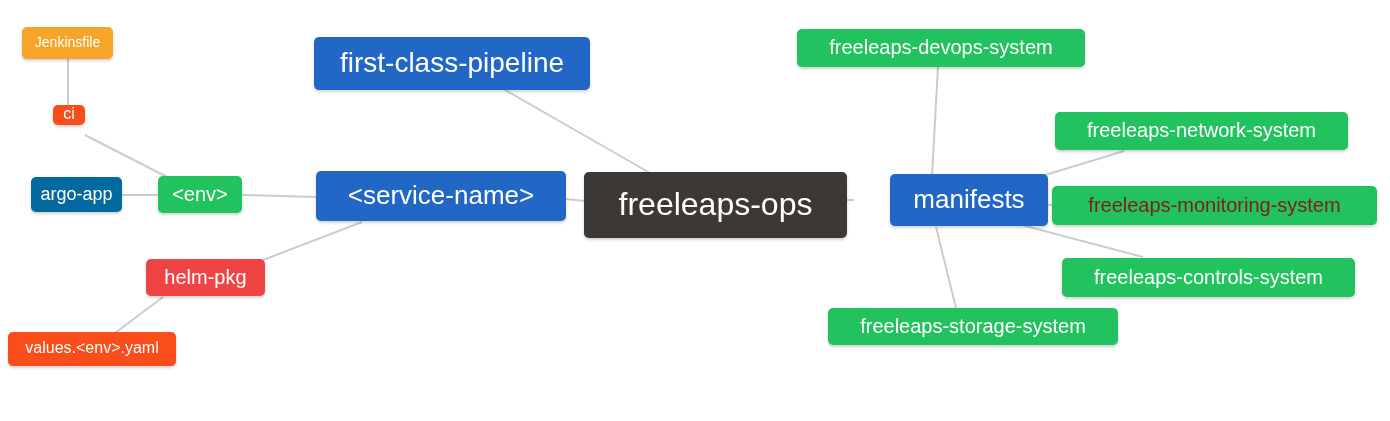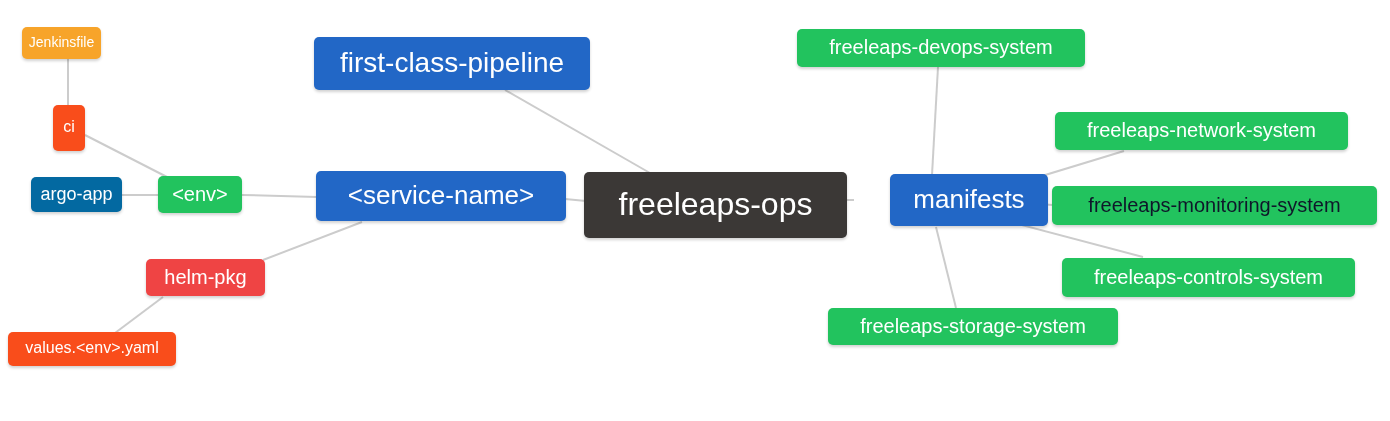--- a/index.html
+++ b/index.html
@@ -52,28 +52,28 @@
       <line x1="505" y1="90" x2="650" y2="173" stroke="#cccccc" stroke-width="2"></line>
       <line x1="565" y1="199" x2="586" y2="201" stroke="#cccccc" stroke-width="2"></line>
       <line x1="845" y1="200" x2="854" y2="200" stroke="#cccccc" stroke-width="2"></line>
       <line x1="938" y1="67" x2="932" y2="175" stroke="#cccccc" stroke-width="2"></line>
       <line x1="1009" y1="186" x2="1124" y2="151" stroke="#cccccc" stroke-width="2"></line>
       <line x1="1009" y1="202" x2="1053" y2="205" stroke="#cccccc" stroke-width="2"></line>
       <line x1="1010" y1="222" x2="1143" y2="257" stroke="#cccccc" stroke-width="2"></line>
       <line x1="936" y1="227" x2="956" y2="308" stroke="#cccccc" stroke-width="2"></line>
     </svg>
 
-<div class="node" style="left: 22px; top: 27px; width: 79px; height: 32px; font-size: 14px; background: rgb(247, 164, 42); color: rgb(255, 255, 255);">Jenkinsfile</div>
-    <div class="node" style="left: 53px; top: 105px; width: 32px; height: 46px; font-size: 16px; background: rgb(249, 77, 27); color: rgb(255, 255, 255);">ci</div>
+<div class="node" style="left: 22px; top: 27px; width: 91px; height: 32px; font-size: 14px; background: rgb(247, 164, 42); color: rgb(255, 255, 255);">Jenkinsfile</div>
+    <div class="node" style="left: 53px; top: 105px; width: 32px; height: 20px; font-size: 16px; background: rgb(249, 77, 27); color: rgb(255, 255, 255);">ci</div>
     <div class="node" style="left: 31px; top: 177px; width: 91px; height: 35px; font-size: 18px; background: #0369a1; color: rgb(255, 255, 255);">argo-app</div>
     <div class="node" style="left: 158px; top: 176px; width: 84px; height: 37px; font-size: 20px; background: rgb(34, 195, 94); color: rgb(255, 255, 255);">&lt;env&gt;</div>
     <div class="node" style="left: 146px; top: 259px; width: 119px; height: 37px; font-size: 20px; background: #ef4444; color: rgb(255, 255, 255);">helm-pkg</div>
     <div class="node" style="left: 8px; top: 332px; width: 168px; height: 34px; font-size: 16px; background: rgb(249, 77, 27); color: rgb(255, 255, 255);">values.&lt;env&gt;.yaml</div>
     <div class="node" style="left: 316px; top: 171px; width: 250px; height: 50px; font-size: 26px; background: rgb(34, 103, 198); color: rgb(255, 255, 255);">&lt;service-name&gt;</div>
     <div class="node" style="left: 314px; top: 37px; width: 276px; height: 53px; font-size: 28px; background: rgb(34, 103, 198); color: rgb(255, 255, 255);">first-class-pipeline</div>
     <div class="node" style="left: 584px; top: 172px; width: 263px; height: 66px; font-size: 32px; background: rgb(59, 56, 54); color: rgb(255, 255, 255);">freeleaps-ops</div>
     <div class="node" style="left: 852px; top: 174px; width: 158px; height: 52px; font-size: 26px; background: rgb(34, 103, 198); color: rgb(255, 255, 255); margin-left: 38px;">manifests</div>
     <div class="node" style="left: 797px; top: 29px; width: 288px; height: 38px; font-size: 20px; background: rgb(34, 195, 94); color: rgb(255, 255, 255);">freeleaps-devops-system</div>
     <div class="node" style="left: 1055px; top: 112px; width: 293px; height: 38px; font-size: 20px; background: rgb(34, 195, 94); color: rgb(255, 255, 255);">freeleaps-network-system</div>
-    <div class="node" style="left: 1052px; top: 186px; width: 325px; height: 39px; font-size: 20px; background: rgb(34, 195, 94); color: #0f172a;">freeleaps-monitoring-system</div>
+    <div class="node" style="left: 1052px; top: 186px; width: 325px; height: 39px; font-size: 20px; background: rgb(34, 195, 94); color: #7f1d1d;">freeleaps-monitoring-system</div>
     <div class="node" style="left: 1062px; top: 258px; width: 293px; height: 39px; font-size: 20px; background: rgb(34, 195, 94); color: rgb(255, 255, 255);">freeleaps-controls-system</div>
     <div class="node" style="left: 815px; top: 308px; width: 290px; height: 37px; font-size: 20px; background: rgb(34, 195, 94); color: rgb(255, 255, 255); margin-left: 13px;">freeleaps-storage-system</div>
   </div>
 
 </body></html>

